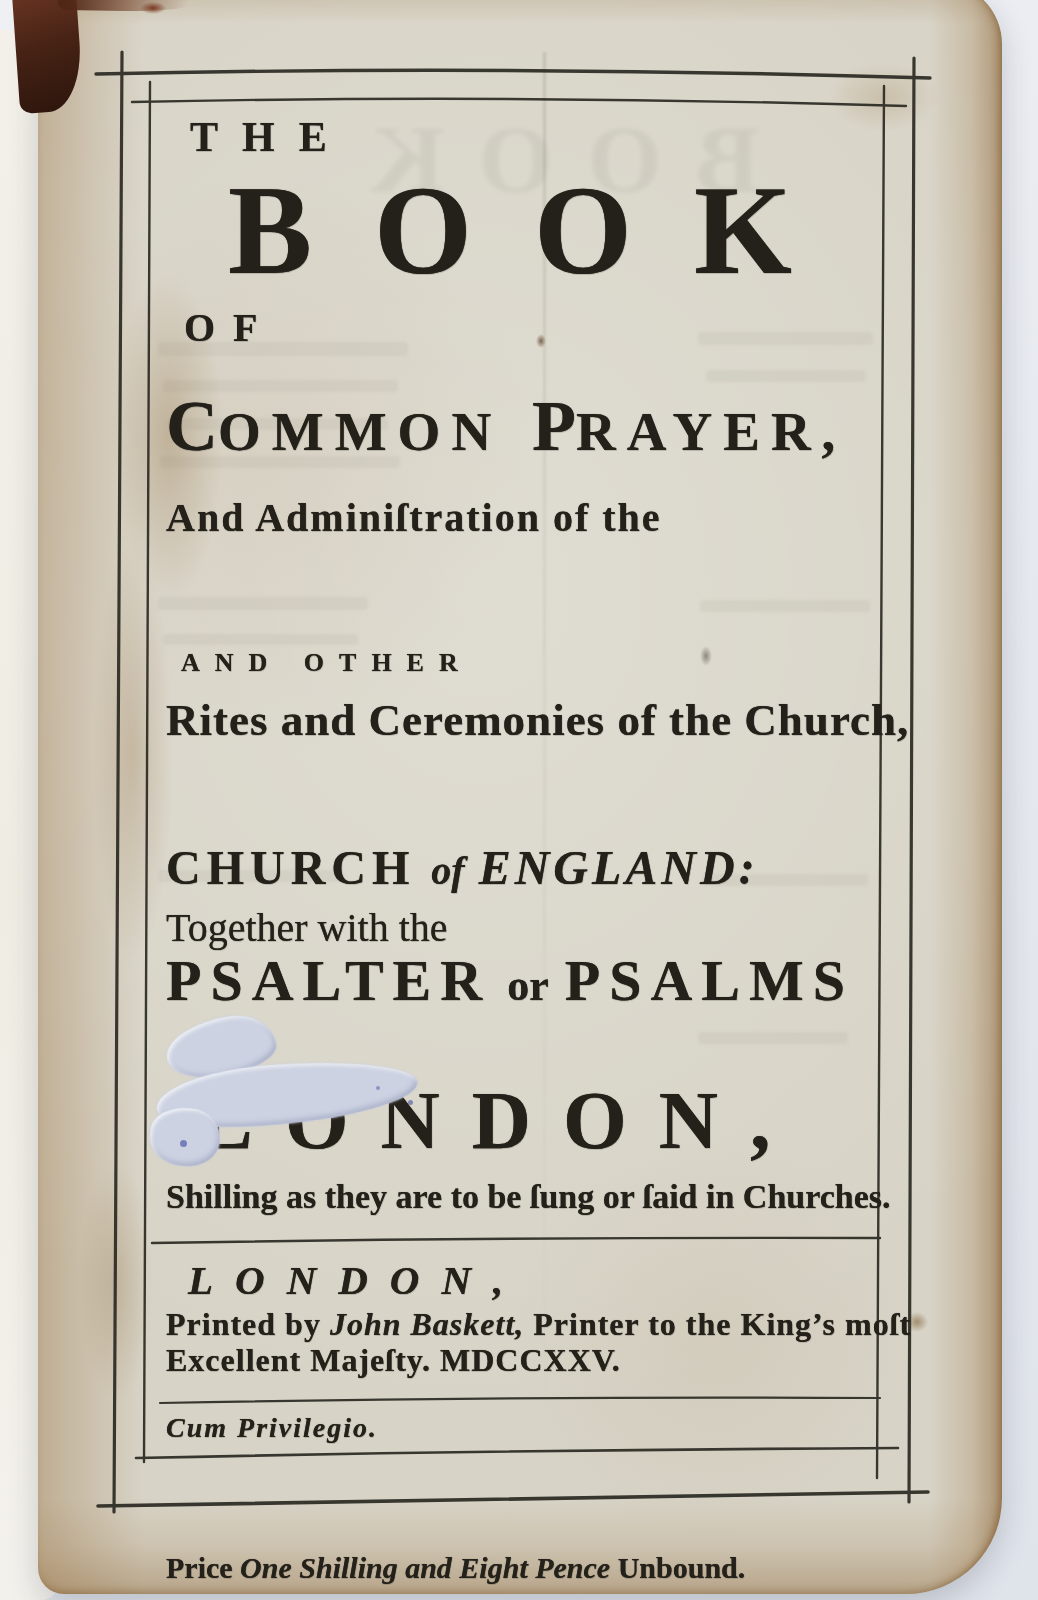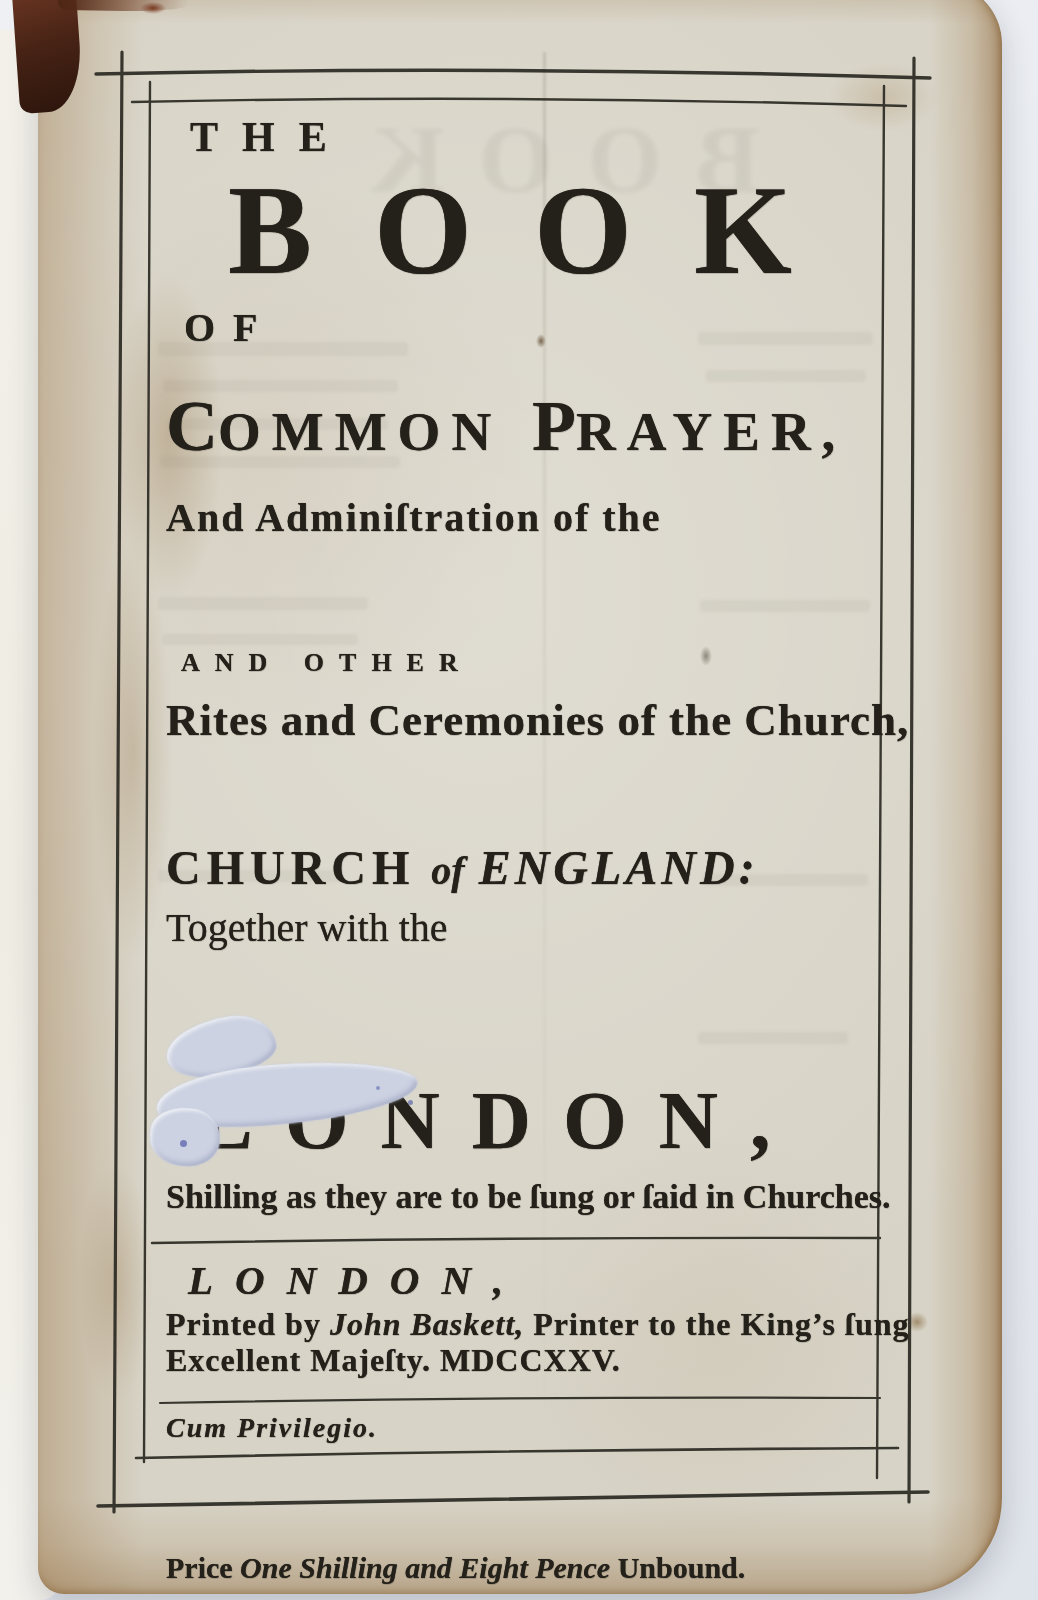--- a/index.html
+++ b/index.html
@@ -146,33 +146,36 @@
 
     <div class="line" style="top:716px;font-size:45px;font-weight:600;letter-spacing:1px;">Rites and Ceremonies of the Church,</div>
 
 
     <div class="line" style="top:850px;font-size:48px;font-weight:600;margin-top:12px;">
       <span style="letter-spacing:6px;">CHURCH</span><span class="it" style="font-size:40px;margin:0 14px 0 16px;">of</span><span class="it" style="letter-spacing:4px;">ENGLAND:</span>
     </div>
 
     <div class="line" style="top:926px;font-size:40px;font-weight:400;">Together with the</div>
 
+    <div class="line" style="top:970px;font-size:58px;font-weight:600;">
+      <span style="letter-spacing:9px;">PSALTER</span><span style="font-size:44px;margin:0 16px;">or</span><span style="letter-spacing:9px;">PSALMS</span>
+    </div>
 
     <div class="line" style="top:1052px;font-size:36px;font-weight:700;letter-spacing:16px;padding-left:16px;">OF</div>
 
     <div class="line" style="top:1098px;font-size:82px;font-weight:700;letter-spacing:32px;padding-left:32px;">LONDON,</div>
 
     <div class="line" style="top:1198px;font-size:34px;font-weight:600;">Shilling as they are to be ſung or ſaid in Churches.</div>
 
     <div class="line it" style="top:1278px;font-size:41px;font-weight:600;letter-spacing:22px;padding-left:22px;">LONDON,</div>
 
     <div class="line" style="top:1326px;font-size:32px;font-weight:600;letter-spacing:1px;">
       <span>Printed by</span>
       <span class="it">John Baskett,</span>
-      <span>Printer to the King’s ſung</span>
+      <span>Printer to the King’s moſt</span>
     </div>
 
     <div class="line" style="top:1362px;font-size:32px;font-weight:600;letter-spacing:1px;">Excellent Majeſty.  MDCCXXV.</div>
 
     <div class="line it" style="top:1432px;font-size:28px;font-weight:600;letter-spacing:2px;">Cum Privilegio.</div>
 
     <div class="line" style="top:1571px;font-size:30px;font-weight:600;">
       <span>Price</span>
       <span class="it">One Shilling and Eight Pence</span>
       <span>Unbound.</span>

